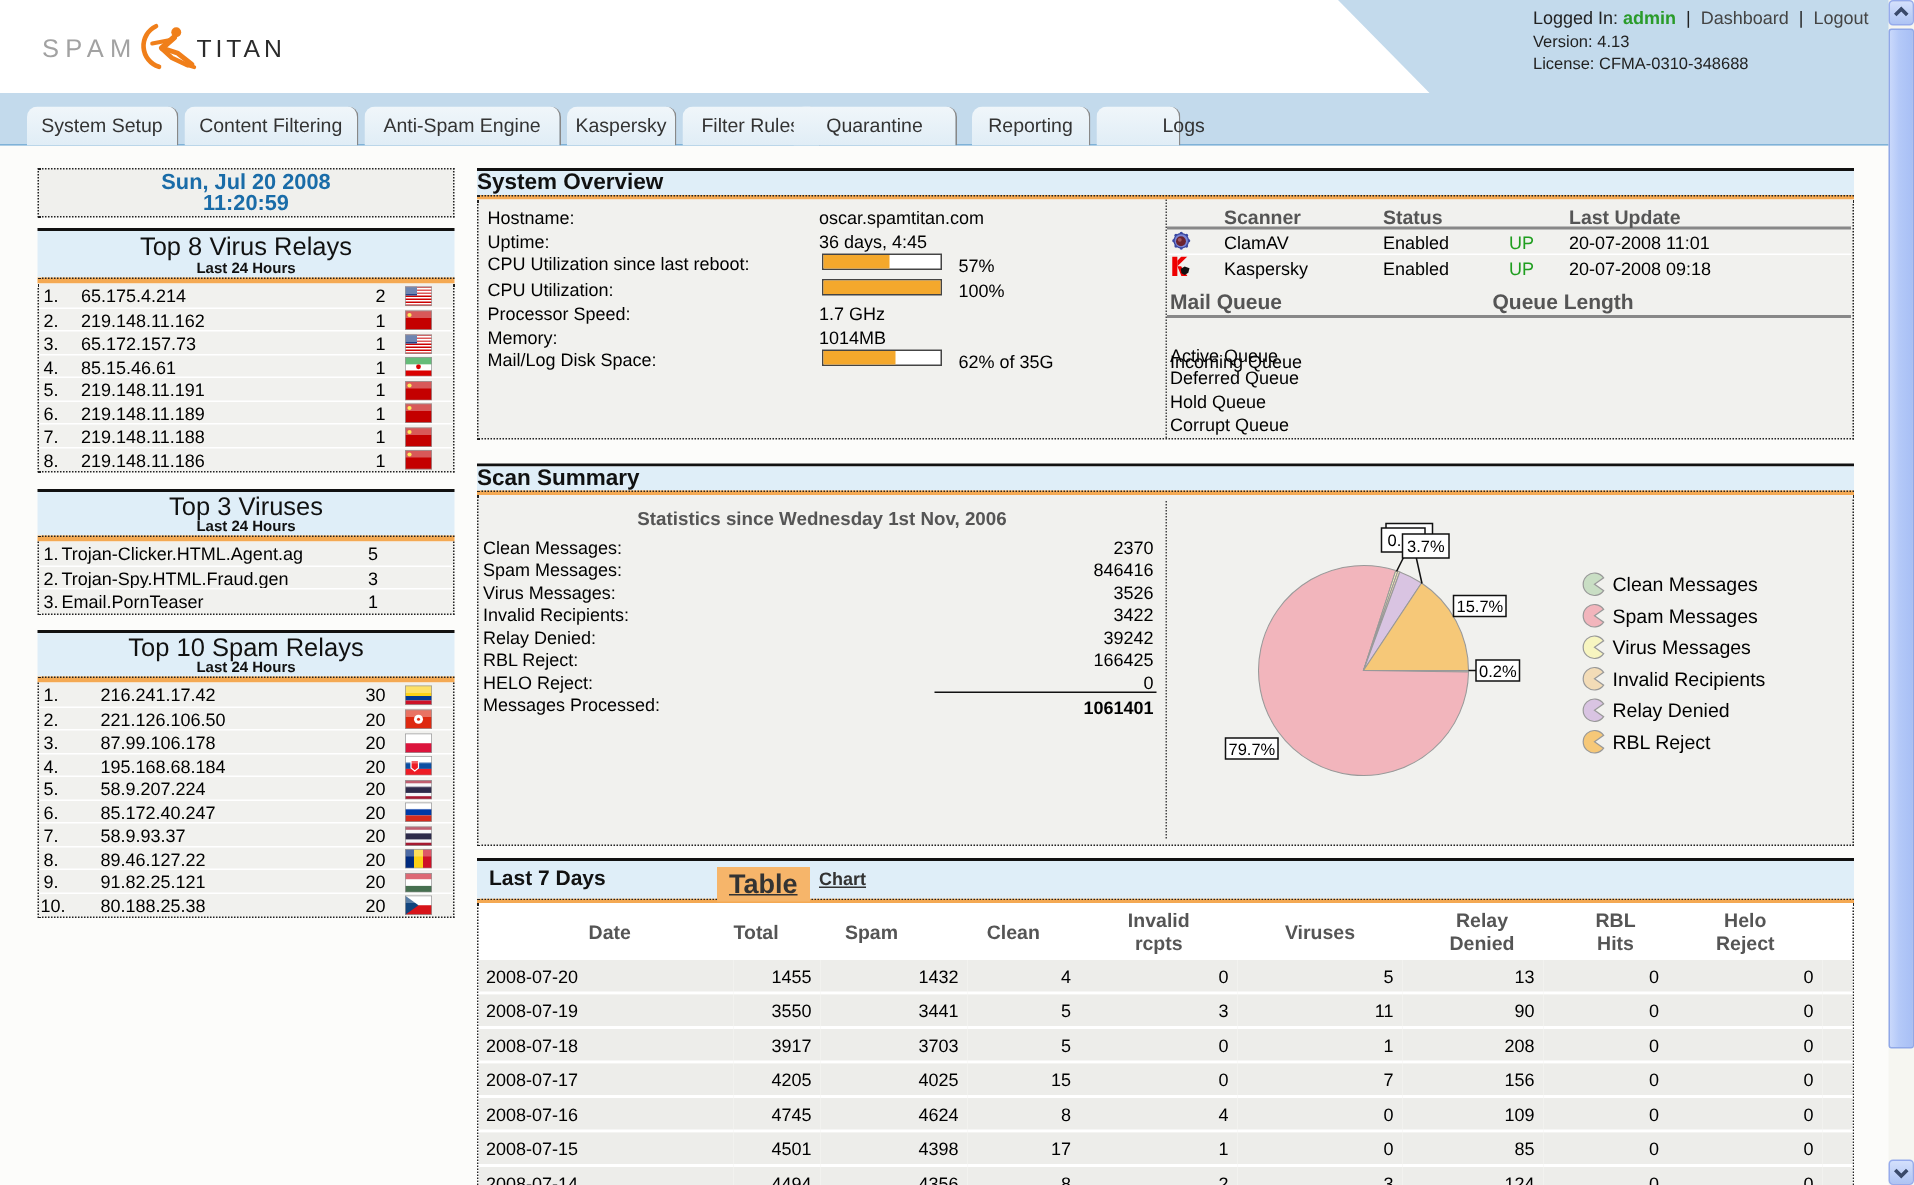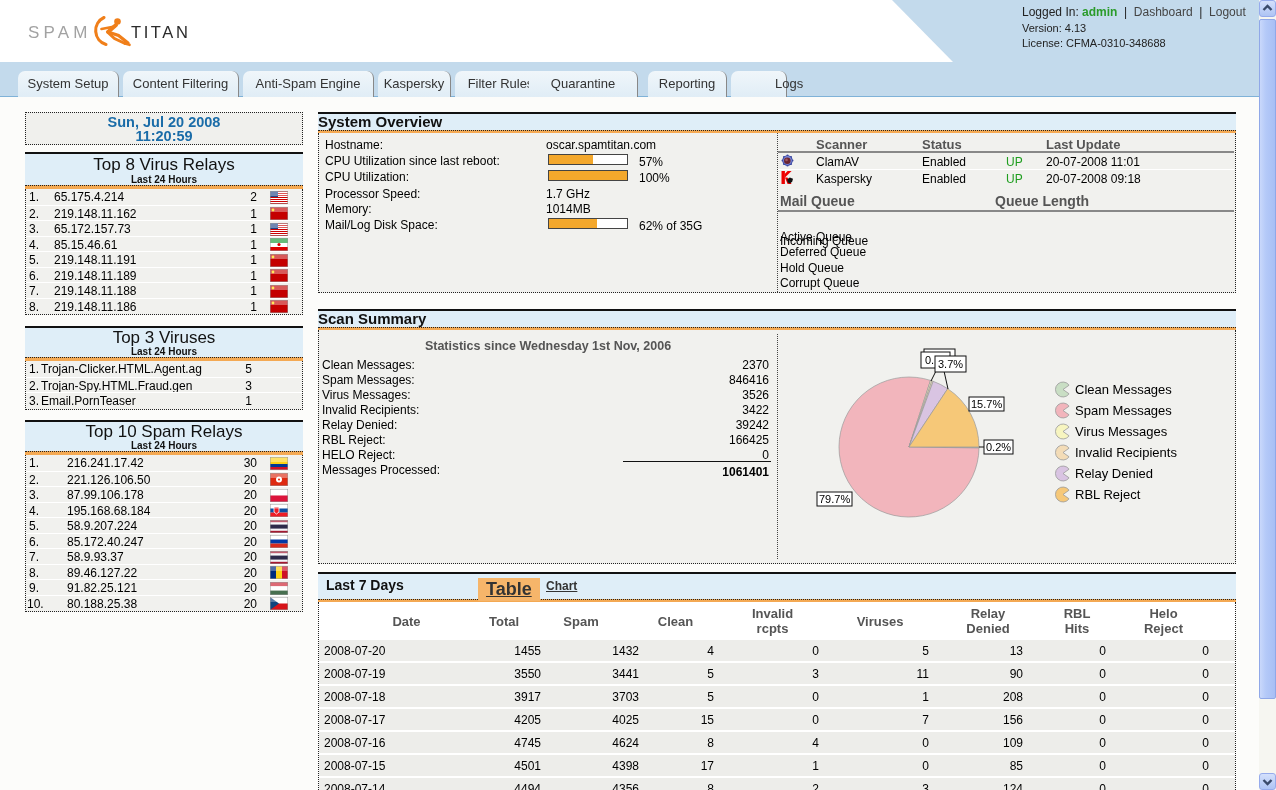--- a/index.html
+++ b/index.html
@@ -394,20 +394,24 @@
   </div>
 
   <div class="rpanel blacktop" style="top:112px;">
     <div class="titlebar rtitle">System Overview</div>
     <div class="obar"></div>
     <div class="dotbox" style="position:relative; height:160px;">
       <div style="position:absolute; left:2px; top:4px; width:455px;">
         <div class="sysrow">
             <span class="lab">Hostname:</span>
             <span class="val">oscar.spamtitan.com</span>
+          </div>
+        <div class="sysrow">
+            <span class="lab">Uptime:</span>
+            <span class="val">36 days, 4:45</span>
           </div>
         <div class="sysrow" style="height:16.5px;">
             <span class="lab">CPU Utilization since last reboot:</span>
             <span class="bar">
               <i style="width:57%"></i>
             </span>
             <span class="pct" style="position:absolute;left:318px;top:2px;">57%</span>
           </div>
         <div class="sysrow" style="height:16.5px;">
             <span class="lab">CPU Utilization:</span>

